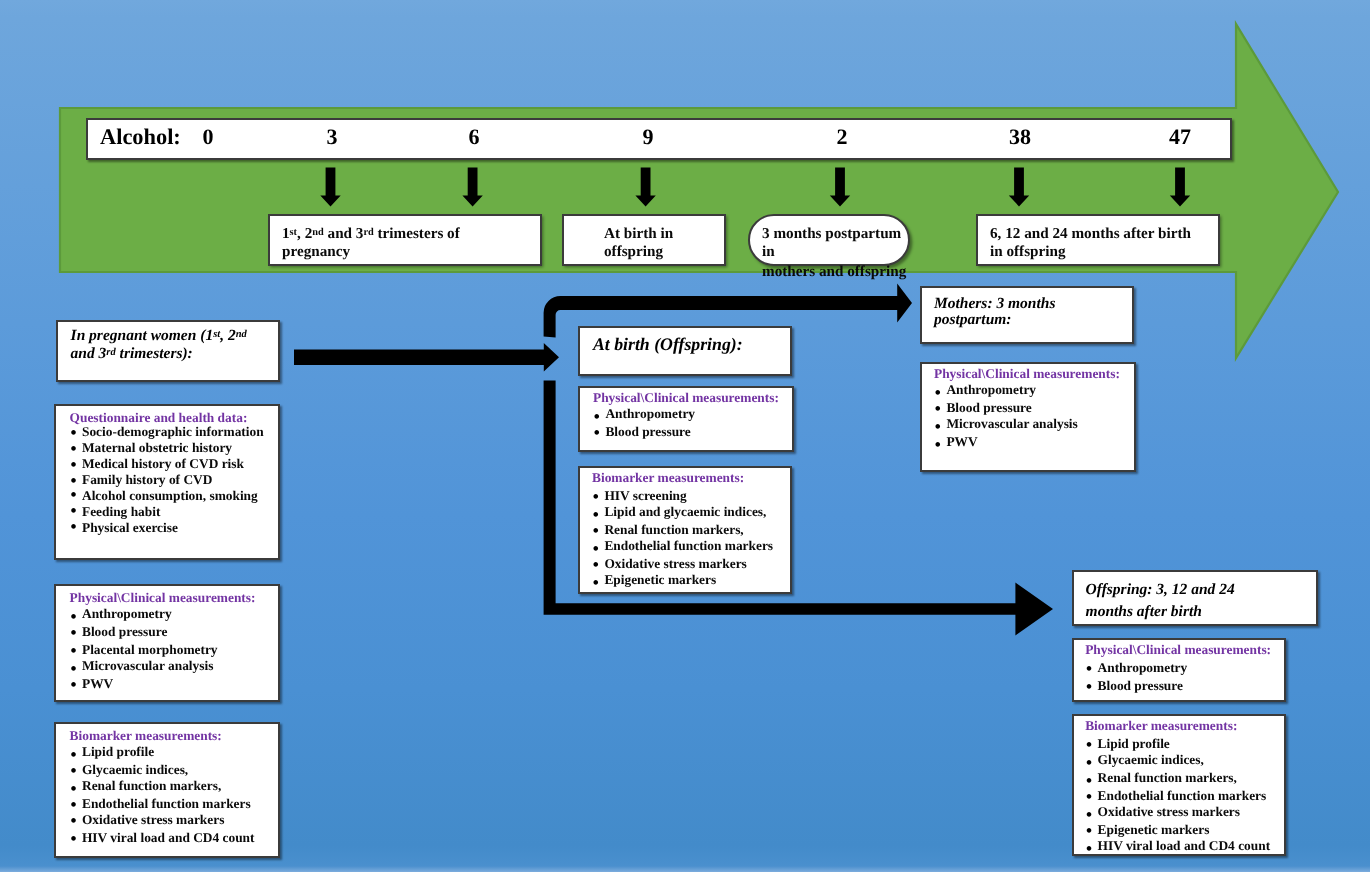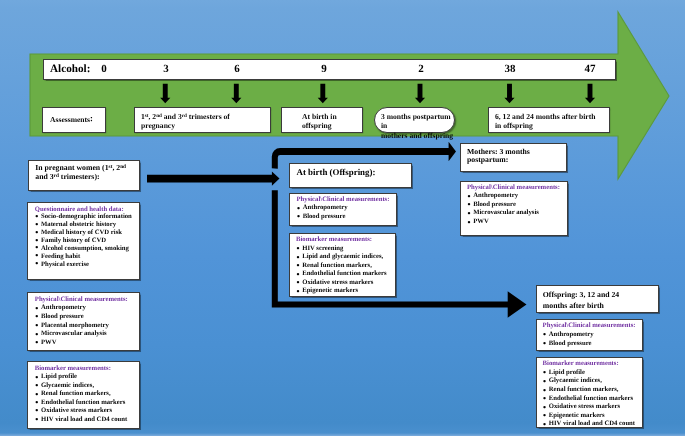--- a/index.html
+++ b/index.html
@@ -19,21 +19,21 @@
   .box{position:absolute;background:#fff;border:1px solid #3b3b3b;
        box-sizing:border-box;box-shadow:0.9px 0.9px 1px rgba(0,0,0,.42);}
   .hdr{color:#7334a3;font-weight:bold;display:block;}
   ul.bl{margin:0;padding:0;list-style:none;}
   ul.bl li{position:relative;padding-left:6.2px;font-weight:bold;color:#0a0a0a;
            white-space:nowrap;}
   ul.bl li:before{content:"\2022";position:absolute;left:0.4px;top:-0.55px;
       font-size:8.6px;line-height:inherit;color:#000;}
 
   .ttlbox{font-weight:bold;color:#000;font-size:7.75px;line-height:8.8px;
-          padding:3.5px 0 0 6.5px;white-space:nowrap;}
+          padding:3.5px 0 0 6.5px;white-space:nowrap;font-style:italic;}
   .big{font-size:8.9px;}
   .listbox{font-size:6.7px;line-height:7.87px;padding:2.6px 0 0 6.5px;}
 
   
   #monthsbox{left:43px;top:59px;width:573px;height:21px;}
   #monthsbox .mlabel{position:absolute;left:6px;top:2.6px;font-weight:bold;
       font-size:11.2px;letter-spacing:0;}
   #monthsbox .tick{position:absolute;top:3.2px;font-weight:bold;font-size:11px;
       text-align:center;width:24px;}
 
@@ -70,21 +70,20 @@
     <g fill="#000">
 <path d="M162.80,83.8 H167.70 V97.8 H170.35 L165.25,103.2 L160.15,97.8 H162.80 Z"></path>
       <path d="M233.85,83.8 H238.75 V97.8 H241.40 L236.30,103.2 L231.20,97.8 H233.85 Z"></path>
       <path d="M320.35,83.8 H325.25 V97.8 H327.90 L322.80,103.2 L317.70,97.8 H320.35 Z"></path>
       <path d="M417.55,83.8 H422.45 V97.8 H425.10 L420.00,103.2 L414.90,97.8 H417.55 Z"></path>
       <path d="M507.05,83.8 H511.95 V97.8 H514.60 L509.50,103.2 L504.40,97.8 H507.05 Z"></path>
       <path d="M587.55,83.8 H592.45 V97.8 H595.10 L590.00,103.2 L584.90,97.8 H587.55 Z"></path>
     </g>
   </svg>
 
-  <div class="evbox" id="asbox"><span id="asl">Assessments<span style="position: relative; top: -1.6px; font-size: 1.15em;">:</span></span></div>
   <div class="evbox" style="left:134px;top:107px;width:137px;height:26px;">1<sup>st</sup>, 2<sup>nd</sup> and 3<sup>rd</sup> trimesters of<br>pregnancy</div>
   <div class="evbox" style="left:281px;top:107px;width:82px;height:26px;padding-top:3.5px;padding-left:20px;"><span>At birth in offspring</span></div>
   <div class="evbox" style="left:374px;top:107px;width:81px;height:26px;border-radius:13px;">3 months postpartum in<br>mothers and offspring</div>
   <div class="evbox" style="left:488px;top:107px;width:122px;height:26px;">6, 12 and 24 months after birth<br>in offspring</div>
 
   <div class="box ttlbox" style="left:27.8px;top:159.5px;width:112.5px;height:31.4px;">In pregnant women (1<sup>st</sup>, 2<sup>nd</sup><br>and 3<sup>rd</sup> trimesters):</div>
 
   <div class="box listbox" style="left:27.3px;top:202px;width:112.5px;height:78px;">
     <span class="hdr">Questionnaire and health data:</span>
     <ul class="bl">
@@ -114,21 +113,21 @@
     <ul class="bl">
       <li>Lipid profile</li>
       <li>Glycaemic indices,</li>
       <li>Renal function markers,</li>
       <li>Endothelial function markers</li>
       <li>Oxidative stress markers</li>
       <li>HIV viral load and CD4 count</li>
     </ul>
   </div>
 
-  <div class="box ttlbox" style="left:289px;top:163px;width:123px;height:25px;padding-top:4px;"><span class="big">At birth (Offspring):</span></div>
+  <div class="box ttlbox" style="left:289px;top:163px;width:107px;height:25px;padding-top:4px;"><span class="big">At birth (Offspring):</span></div>
 
   <div class="box listbox" style="left:289px;top:192.6px;width:107.5px;height:33.5px;line-height:8.5px;padding-top:2.2px;">
     <span class="hdr">Physical\Clinical measurements:</span>
     <ul class="bl">
       <li>Anthropometry</li>
       <li>Blood pressure</li>
     </ul>
   </div>
 
   <div class="box listbox" style="left:288.5px;top:233.3px;width:107.5px;height:64px;line-height:8.5px;padding-top:2.2px;">

